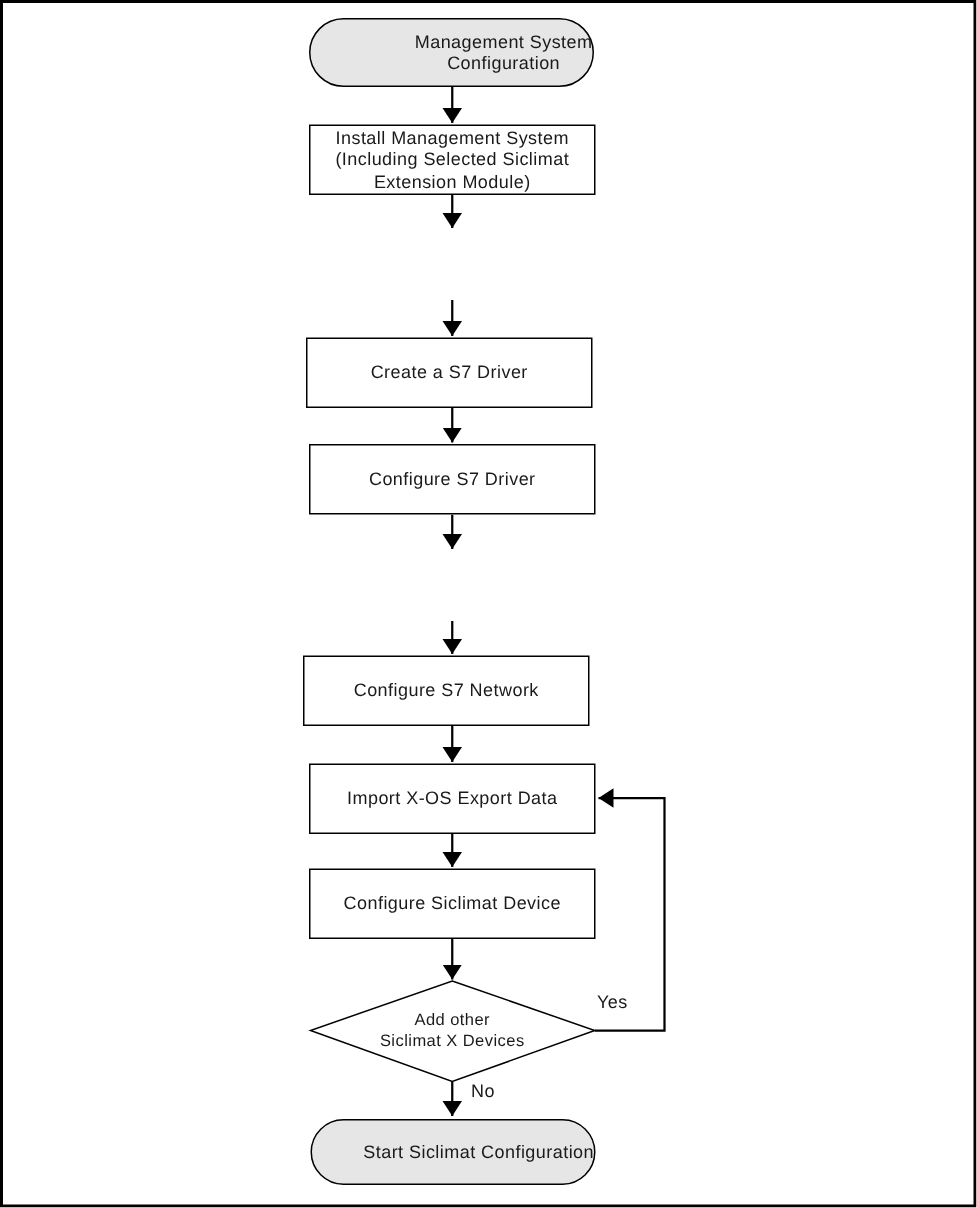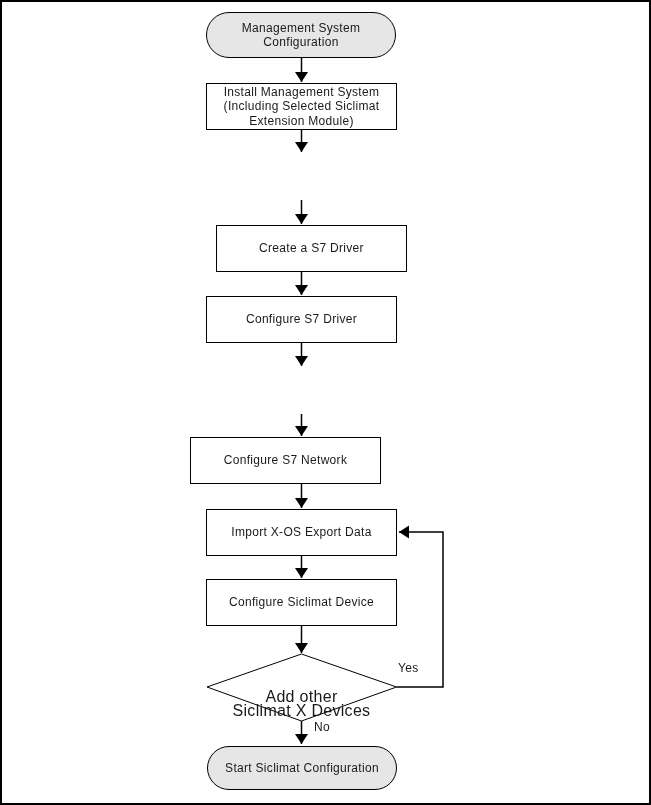--- a/index.html
+++ b/index.html
@@ -52,33 +52,33 @@
   }
   .process {
     background: var(--process-fill, #ffffff);
     border: 1px solid var(--line, #000000);
     text-align: center;
   }
   .terminator {
     background: var(--terminator-fill, #e6e6e6);
     border: 1px solid var(--line, #000000);
     border-radius: 23px;
+    justify-content: flex-end;
   }
   .decision-label {
     position: absolute;
     display: flex;
     align-items: center;
     justify-content: center;
     text-align: center;
-    font-size: 16px;
+    font-size: 11px;
     line-height: 14.5px;
     letter-spacing: 0.3px;
     color: var(--text, #1a1a1a);
     white-space: pre-line;
-    margin-top: 17px;
   }
   .edge-label {
     position: absolute;
     font-size: 12px;
     letter-spacing: 0.3px;
     color: var(--text, #1a1a1a);
   }
 </style>
 </head>
 <body>
@@ -114,30 +114,30 @@
 Configuration</span>
   </div>
 
   <div class="node process" style="left:204px; top:81px; width:191px; height:47px;">
     <span>Install Management System
 (Including Selected Siclimat
 Extension Module)</span>
   </div>
 
 
-  <div class="node process" style="left:214px; top:223px; width:191px; height:47px;">
+  <div class="node process" style="left:202px; top:223px; width:191px; height:47px;">
     <span>Create a S7 Driver</span>
   </div>
 
   <div class="node process" style="left:204px; top:294px; width:191px; height:47px;">
     <span>Configure S7 Driver</span>
   </div>
 
 
-  <div class="node process" style="left:188px; top:435px; width:191px; height:47px;">
+  <div class="node process" style="left:200px; top:435px; width:191px; height:47px;">
     <span>Configure S7 Network</span>
   </div>
 
   <div class="node process" style="left:204px; top:507px; width:191px; height:47px;">
     <span>Import X-OS Export Data</span>
   </div>
 
   <div class="node process" style="left:204px; top:577px; width:191px; height:47px;">
     <span>Configure Siclimat Device</span>
   </div>

